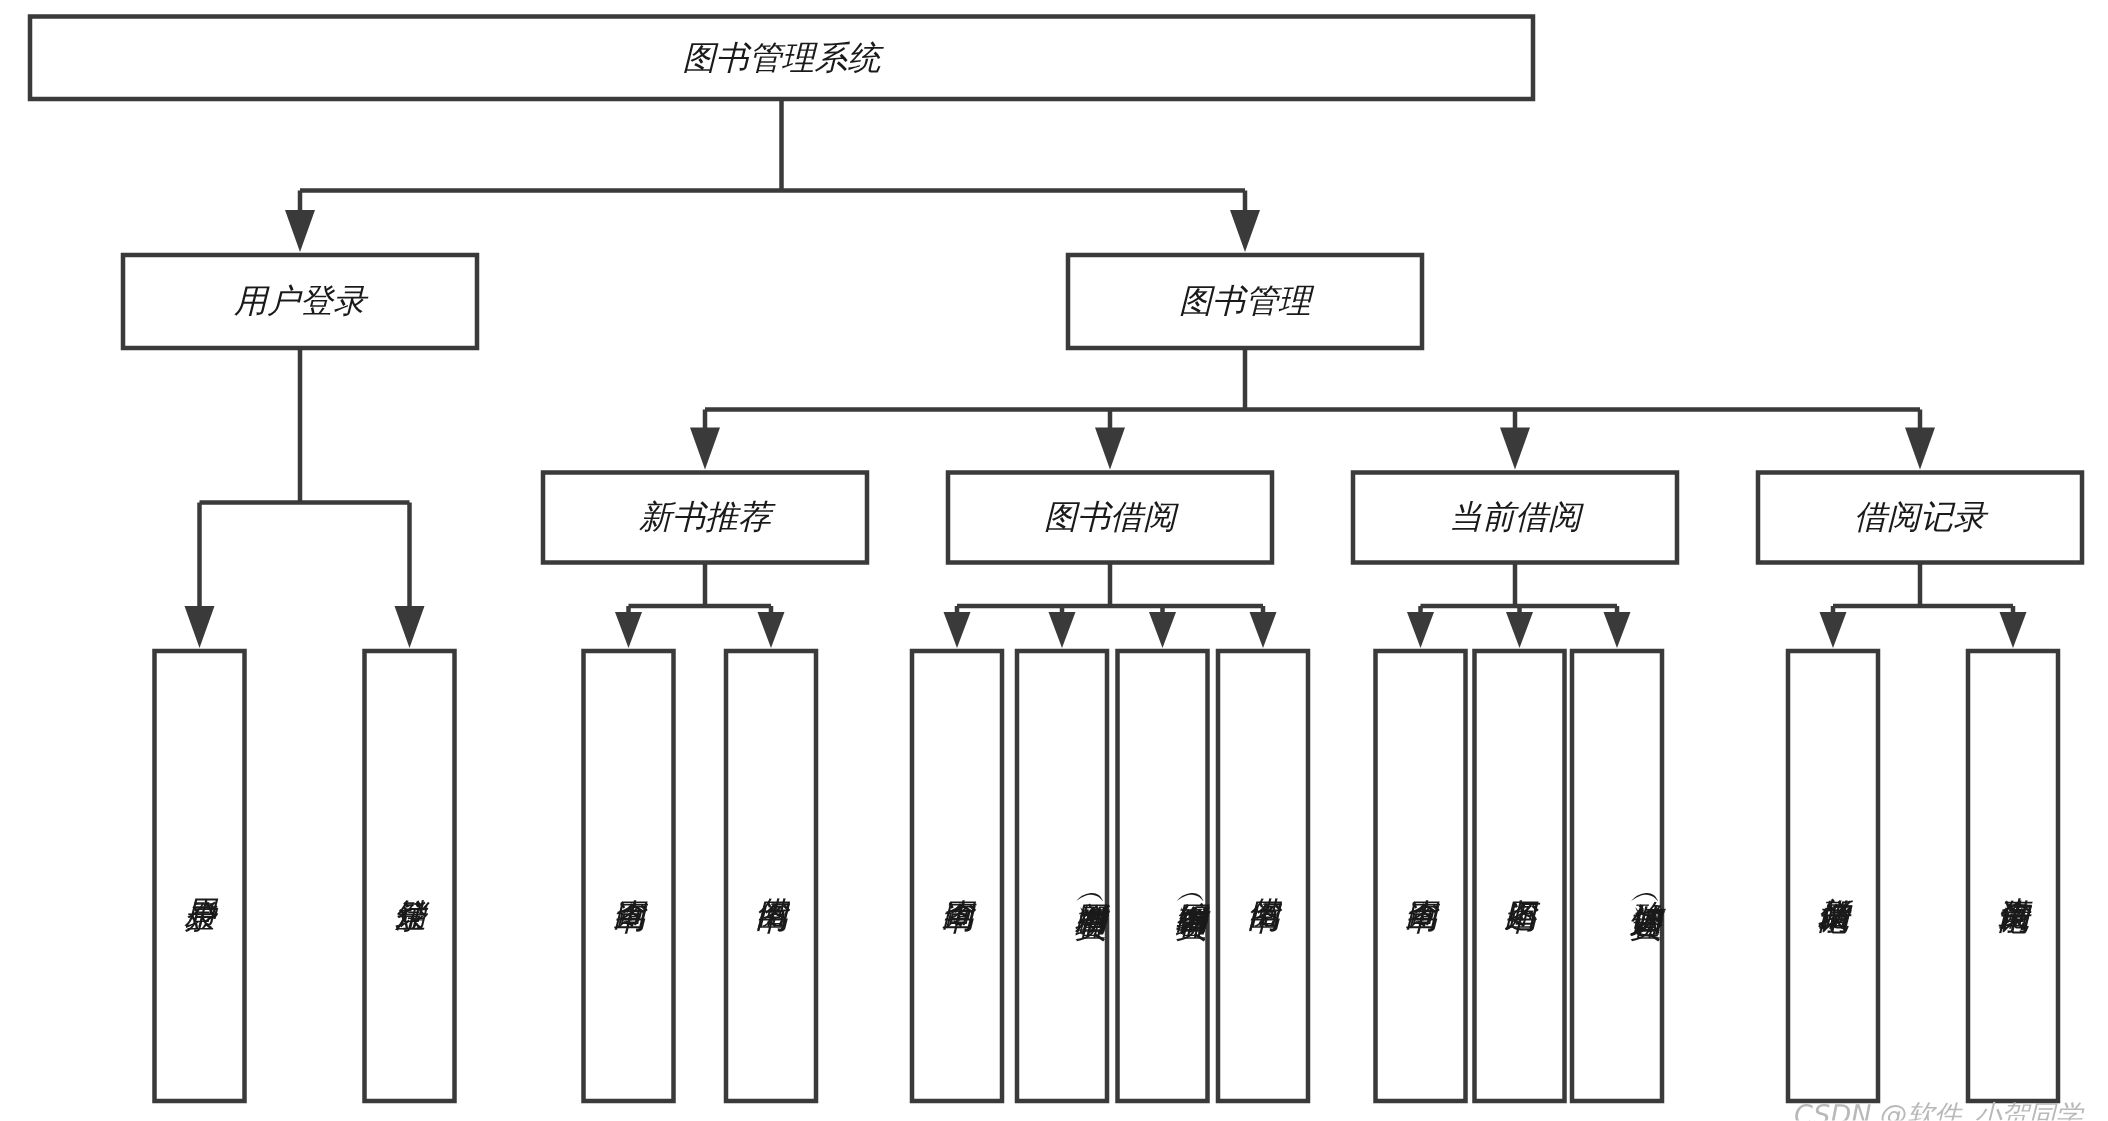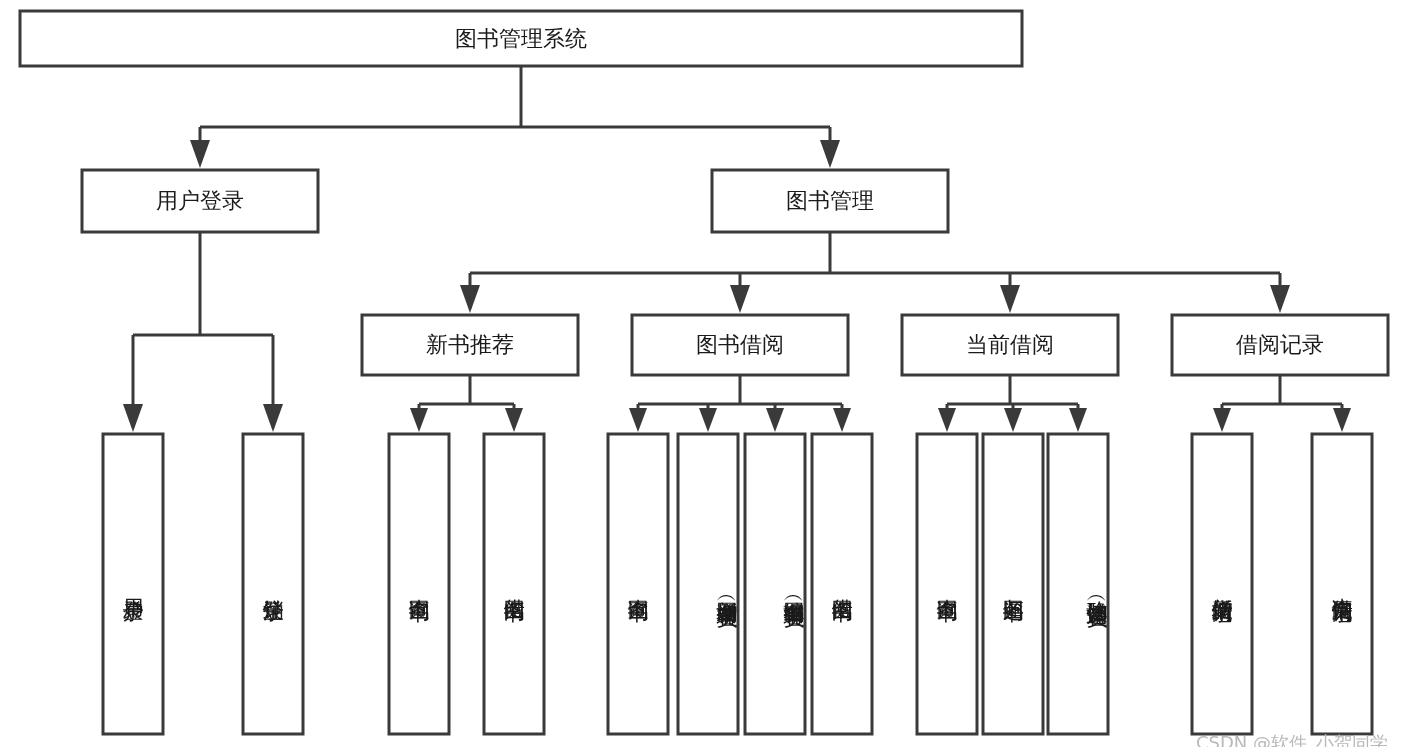--- a/index.html
+++ b/index.html
@@ -11,20 +11,21 @@
     width: 1405px;
     height: 747px;
     font-family: "DejaVu Sans", "Liberation Sans", sans-serif;
     overflow: hidden;
   }
   #diagram-root {
     position: relative;
     width: 1277px;
     height: 747px;
     background: #ffffff;
+    font-style: italic;
   }
   svg.diagram-canvas {
     position: absolute;
     top: 0;
     left: 0;
     width: 1405px;
     height: 747px;
   }
   .node-box {
     fill: #ffffff;

